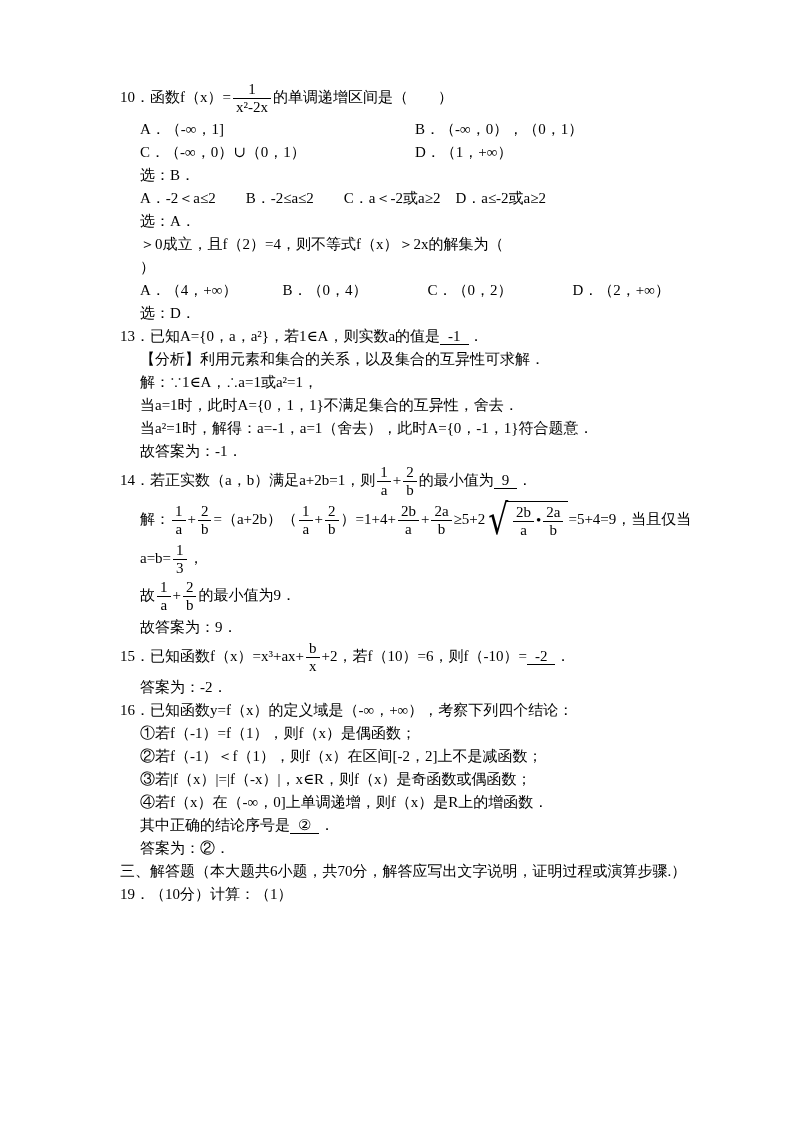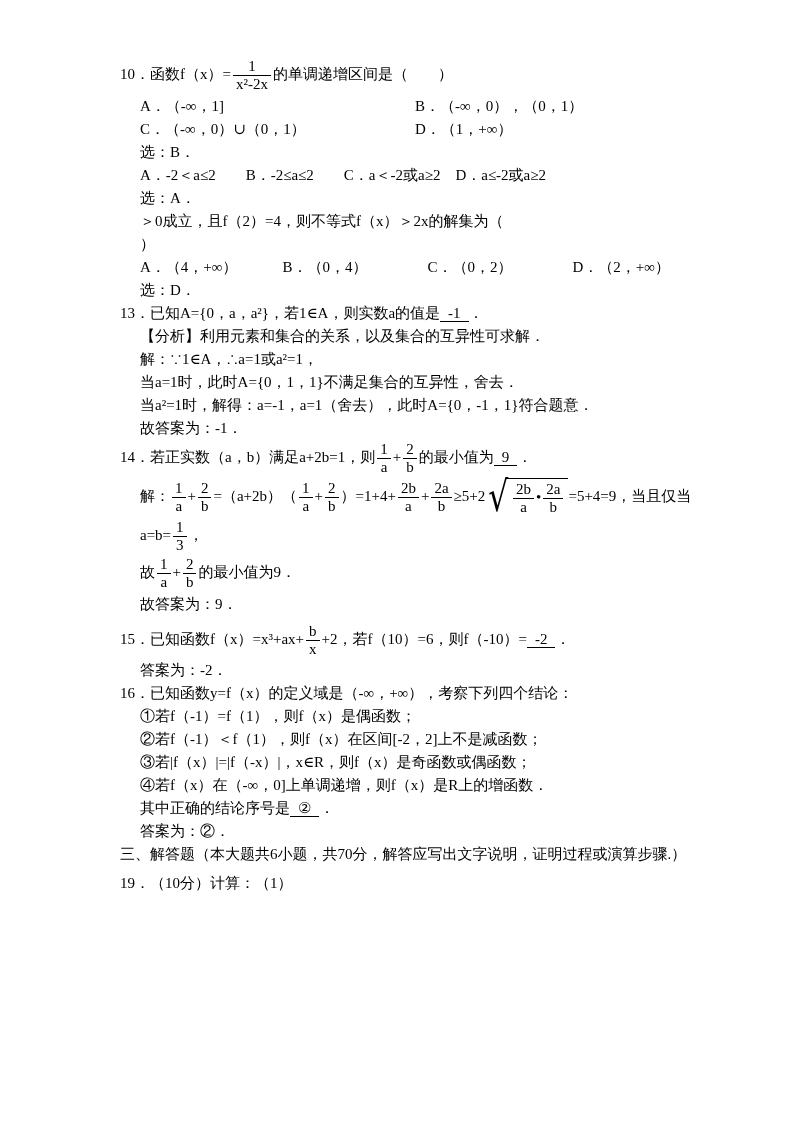--- a/index.html
+++ b/index.html
@@ -4,24 +4,24 @@
 <style>
   * { margin: 0; padding: 0; box-sizing: border-box; }
   html, body { width: 794px; height: 1123px; }
   body {
     background: #ffffff;
     color: #000000;
     font-family: "Liberation Serif", "DejaVu Serif", serif;
     font-size: 15px;
     overflow: hidden;
   }
-  .page { padding: 57px 110px 0 120px; }
+  .page { padding: 80px 110px 0 120px; }
   .line { line-height: 21px; padding: 1px 0; white-space: nowrap; }
   .indent { padding-left: 20px; }
-  .gap-top { margin-top: 6px; }
+  .gap-top { margin-top: 0; }
 
   
   .frac {
     display: inline-block;
     vertical-align: middle;
     text-align: center;
     margin: 0 2px;
     line-height: 1.15;
   }
   .frac .num { display: block; border-bottom: 1px solid #000; padding: 0 3px; }

